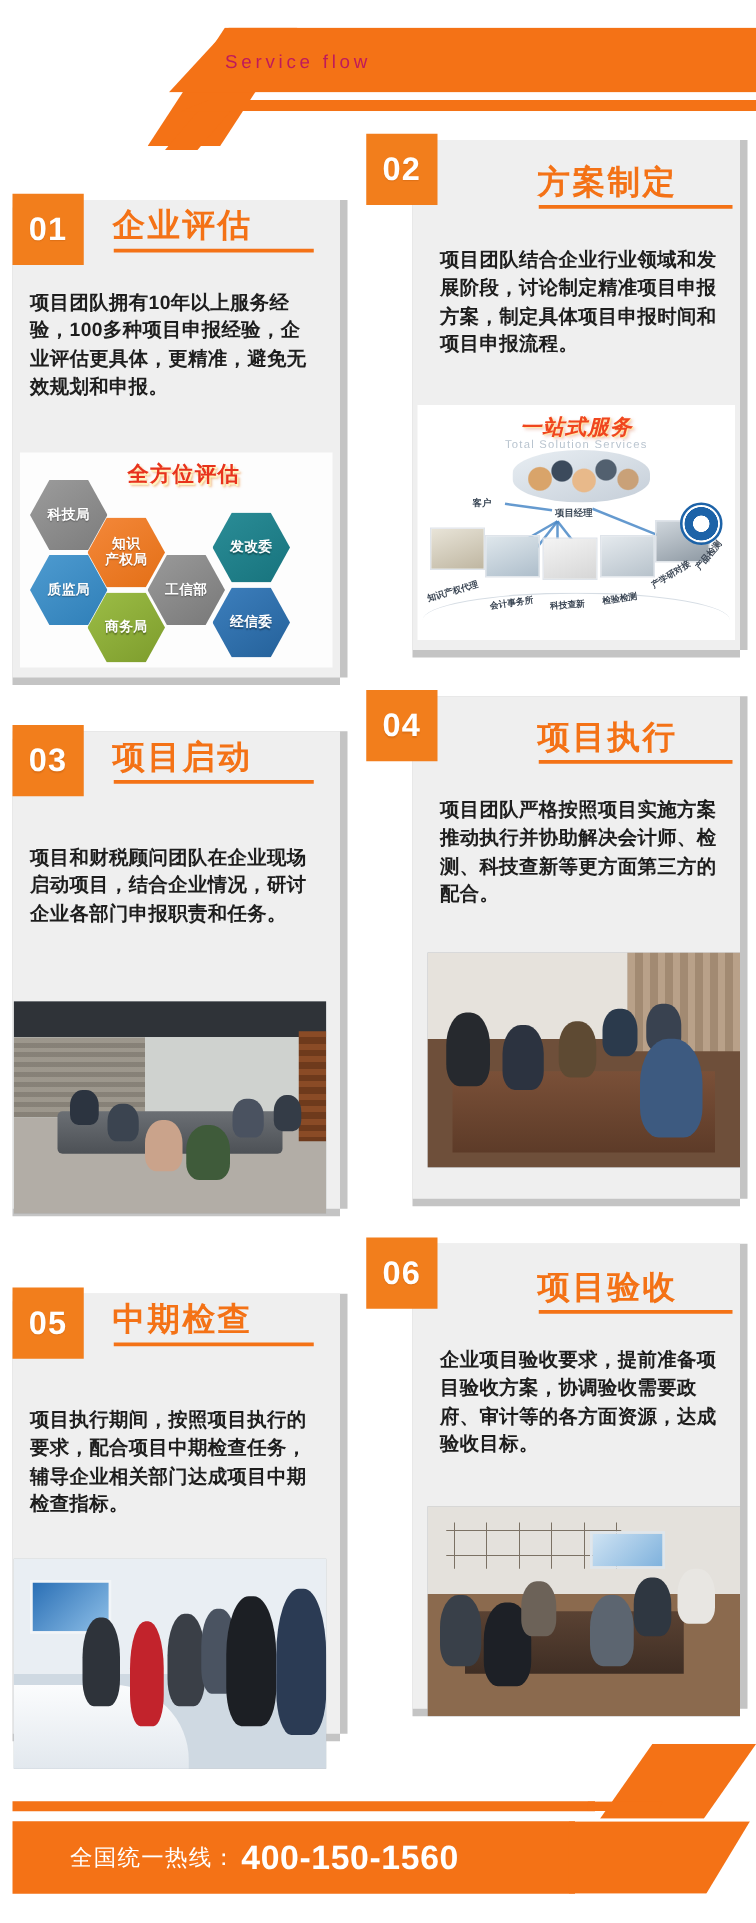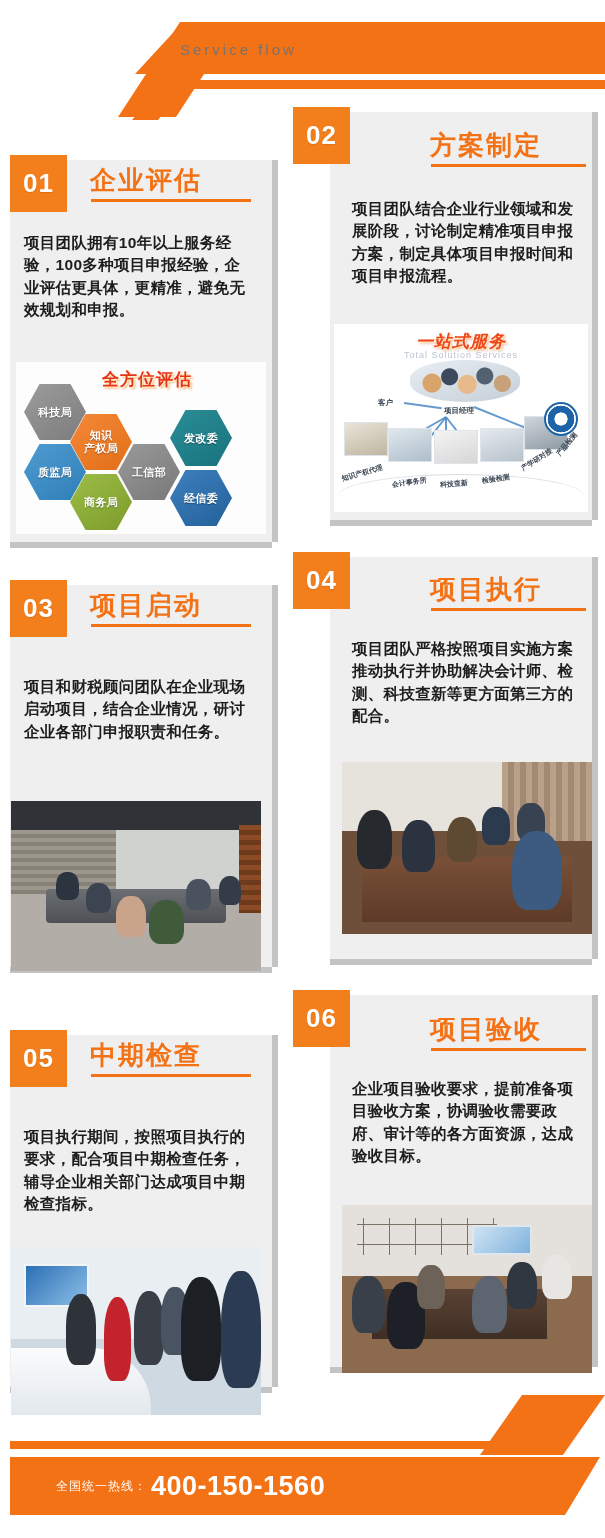--- a/index.html
+++ b/index.html
@@ -35,21 +35,21 @@
   }
   .hdr-text {
     position:absolute; left:180px; top:26px; width:400px; height:46px;
     display:flex; align-items:center; gap:10px;
   }
   .hdr-cn {
     color:#ffffff; font-size:27px; font-weight:bold; letter-spacing:2px;
     text-shadow: 0 1px 2px rgba(120,50,0,.25);
   }
   .hdr-en {
-    color:#737373; font-size:15px; letter-spacing:3px; font-weight:normal;
+    color:#be185d; font-size:15px; letter-spacing:3px; font-weight:normal;
     opacity:.97;
   }
 
   
   .card { position:absolute; }
   .card-body {
     position:absolute; left:0; top:0;
     background:#EFEFEF;
     box-shadow: 6px 0 0 0 #C4C4C4, 0 6px 0 0 #C4C4C4;
   }
@@ -222,21 +222,21 @@
     background:#F47216; clip-path: polygon(0 0, 145px 0, 110px 58px, 0 58px);
   }
   .ft-diag {
     position:absolute; left:480px; top:1395px; width:125px; height:60px;
     background:#F47216; clip-path: polygon(42px 0, 125px 0, 83px 60px, 0 60px);
   }
   .ft-text {
     position:absolute; left:56px; top:1457px; height:58px;
     display:flex; align-items:center; gap:4px; z-index:9;
   }
-  .ft-label { color:#fff; font-size:12px; letter-spacing:1px; }
+  .ft-label { color:#fff; font-size:18px; letter-spacing:1px; }
   .ft-num { color:#fff; font-size:27px; font-weight:bold; letter-spacing:.5px; }
 </style>
 </head>
 <body>
 
 <div id="page">
 
   <div class="header-wrap">
     <div class="hdr-slant-big"></div>
     <div class="hdr-band"></div>

